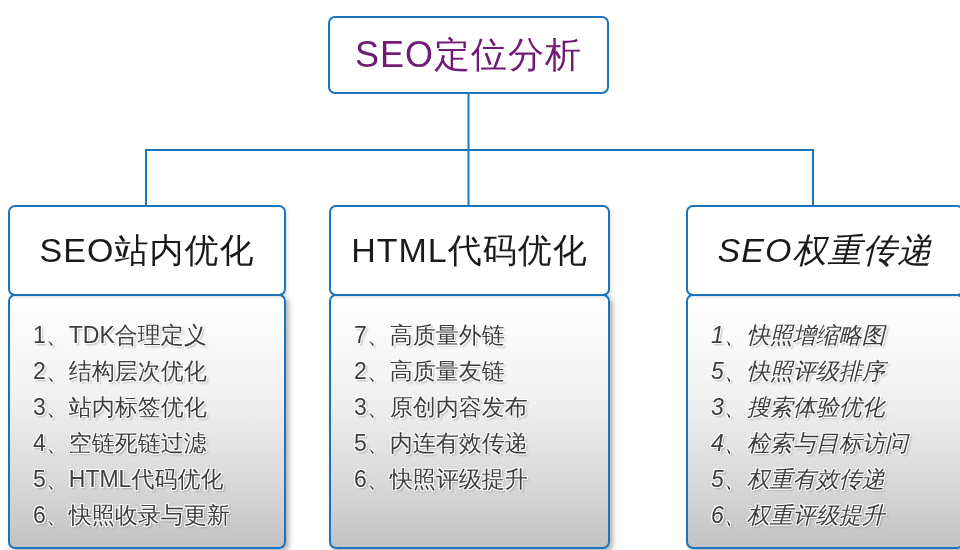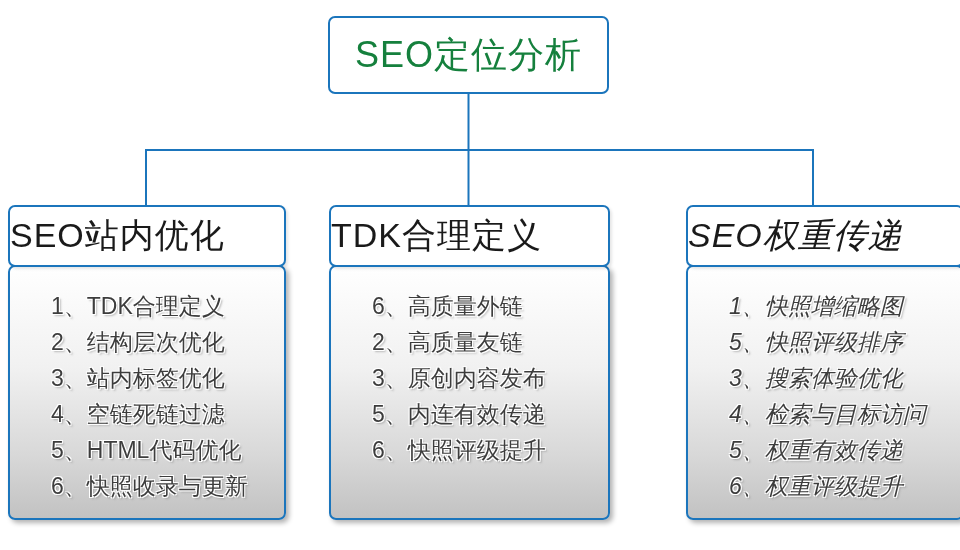--- a/index.html
+++ b/index.html
@@ -28,56 +28,57 @@
     border-radius: 7px;
     background: #ffffff;
     display: flex;
     align-items: center;
     justify-content: center;
   }
   .root-node {
     left: 328px; top: 16px;
     width: 281px; height: 78px;
     font-size: 36px;
-    color: #15803d;
+    color: #701a75;
     letter-spacing: 1px;
   }
   .column {
     position: absolute;
     top: 205px;
   }
   .col-1 { left: 8px;   width: 278px; }
   .col-2 { left: 329px; width: 281px; }
   .col-3 { left: 686px; width: 278px; font-style: italic; }
   .col-header {
     box-sizing: border-box;
     width: 100%;
-    height: 62px;
+    height: 91px;
     border: 2px solid #1b75bc;
     border-radius: 7px;
     background: #ffffff;
     display: flex;
     align-items: center;
+    justify-content: center;
     font-size: 34px;
     color: #1a1a1a;
     letter-spacing: 1px;
     position: relative;
     z-index: 2;
     box-shadow: 2px 2px 3px rgba(0,0,0,0.10);
   }
   .col-body {
     box-sizing: border-box;
     width: 100%;
     height: 255px;
     margin-top: -2px;
     border: 2px solid #1b75bc;
     border-radius: 7px;
     background: linear-gradient(to bottom, #ffffff 0%, #f1f1f1 40%, #d8d8d8 75%, #c2c2c2 100%);
     box-shadow: 3px 3px 5px rgba(0,0,0,0.30);
-    padding: 21px 10px 0 41px;
+    padding: 21px 10px 0 23px;
     position: relative;
     z-index: 1;
   }
   .list-item {
     font-size: 23px;
     line-height: 36px;
     color: #3d3d3d;
     white-space: nowrap;
     text-shadow:
       -1px -1px 0 #ffffff,
@@ -113,24 +114,24 @@
       <div class="list-item">2、结构层次优化</div>
       <div class="list-item">3、站内标签优化</div>
       <div class="list-item">4、空链死链过滤</div>
       <div class="list-item">5、HTML代码优化</div>
       <div class="list-item">6、快照收录与更新</div>
     </div>
   </div>
 
   <div class="column col-2">
     <div class="col-header">
-      <span>TDK合理定义</span>
+      <span>HTML代码优化</span>
     </div>
     <div class="col-body">
-      <div class="list-item">6、高质量外链</div>
+      <div class="list-item">7、高质量外链</div>
       <div class="list-item">2、高质量友链</div>
       <div class="list-item">3、原创内容发布</div>
       <div class="list-item">5、内连有效传递</div>
       <div class="list-item">6、快照评级提升</div>
     </div>
   </div>
 
   <div class="column col-3">
     <div class="col-header">
       <span>SEO权重传递</span>

